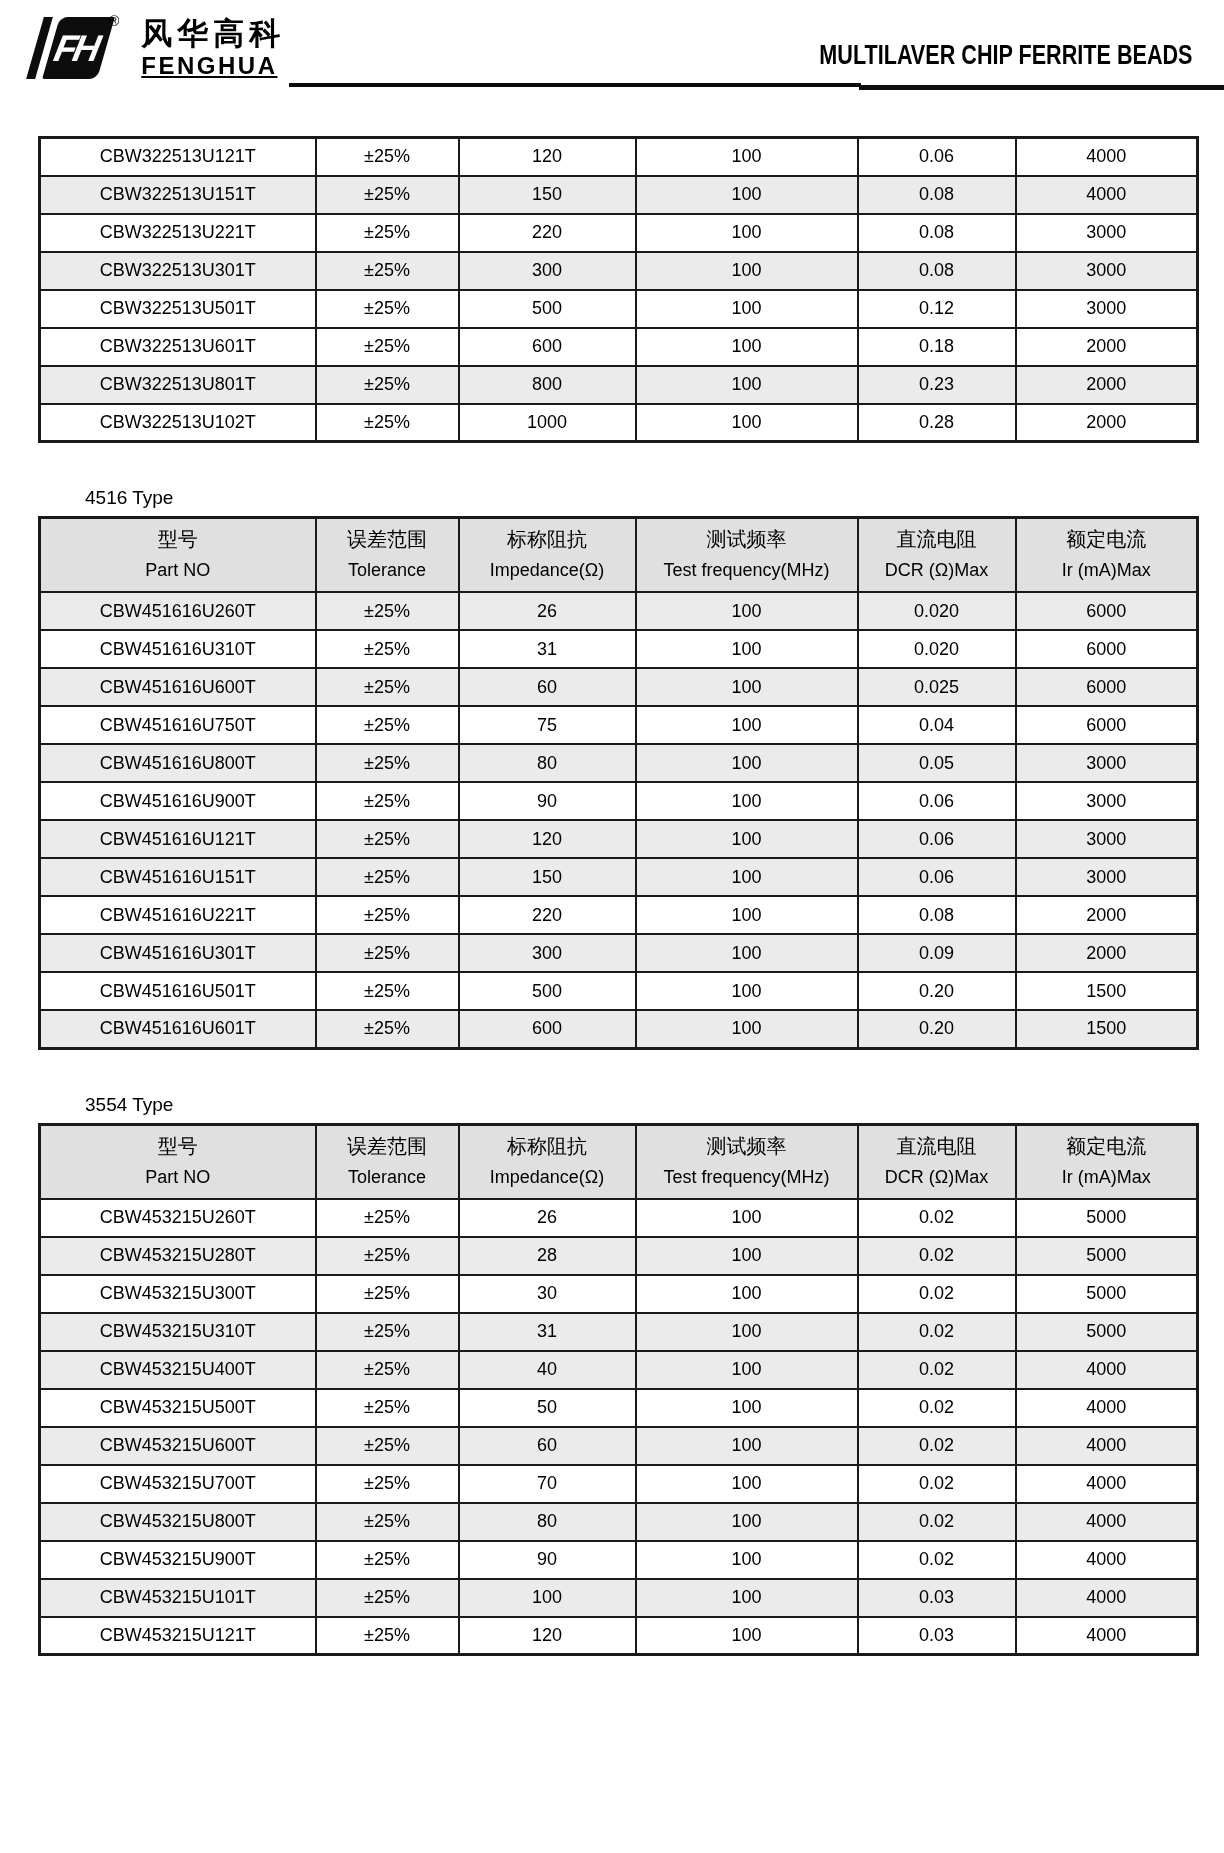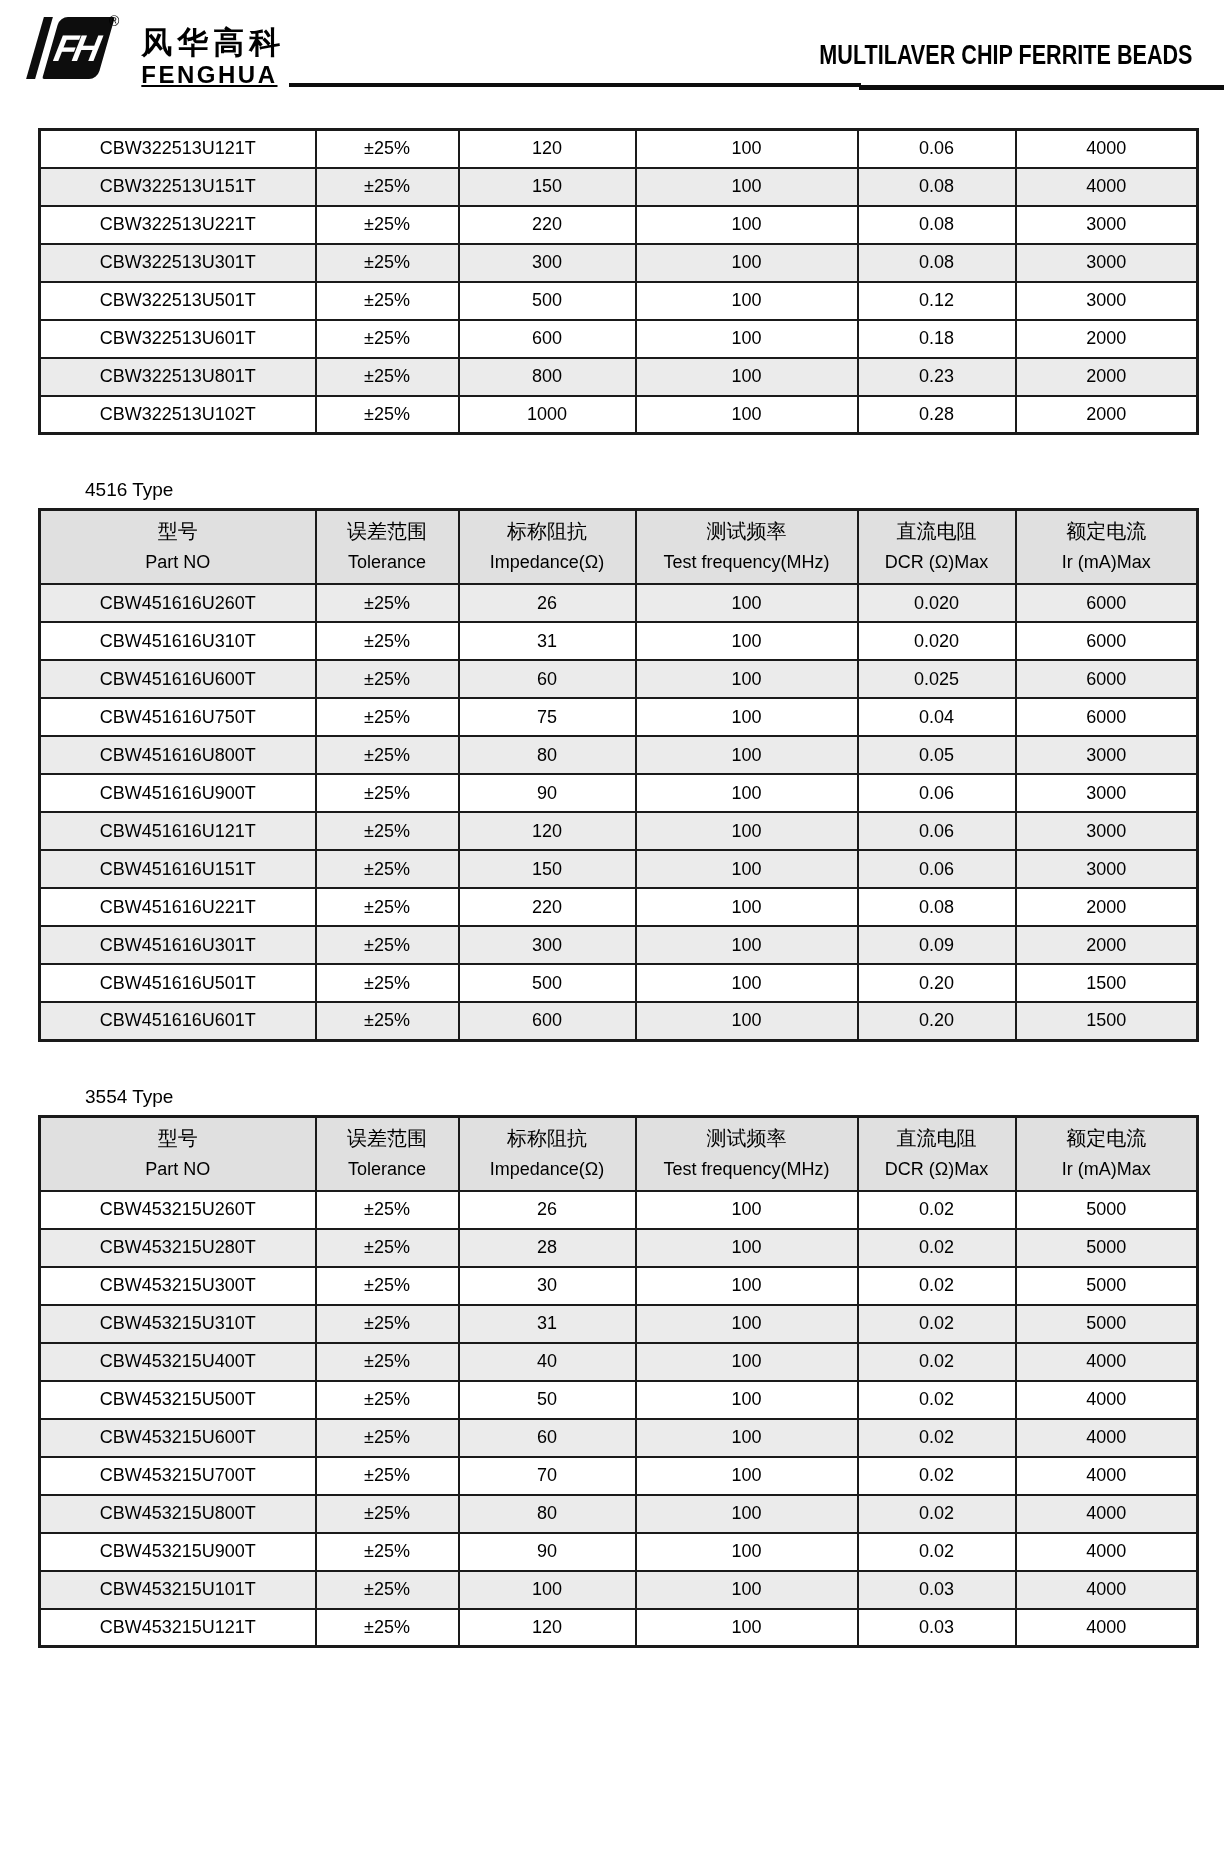--- a/index.html
+++ b/index.html
@@ -24,21 +24,21 @@
     background:#0d0d0d; transform:skewX(-16deg);
     border-radius:8px 2px 8px 2px;
     display:flex; align-items:center; justify-content:center;
   }
   .logo-mark .block span {
     color:#fff; font-weight:bold; font-style:italic;
     font-size:37px; letter-spacing:-4px; transform:skewX(5deg);
     padding-right:5px; line-height:1;
   }
   .reg { font-size:14px; margin:0 6px 0 3px; position:relative; top:-3px; }
-  .brand { margin-left:16px; margin-top:11px; }
+  .brand { margin-left:16px; margin-top:2px; }
   .brand-zh { font-size:31px; font-weight:bold; letter-spacing:5px; line-height:1; white-space:nowrap; }
   .brand-en { font-size:24px; font-weight:bold; letter-spacing:2.5px; line-height:1; margin-top:5px;text-decoration:underline; }
   .doc-title {
     position:absolute; top:40px; right:31px;
     font-size:27px; font-weight:bold; white-space:nowrap;
     transform:scaleX(0.8); transform-origin:100% 50%;
   }
   .rule { position:absolute; background:#0d0d0d; }
   .rule-left  { left:289px; top:83px; width:572px; height:4px; }
   .rule-right { left:859px; top:85px; width:365px; height:5px; }
@@ -59,21 +59,21 @@
   }
   .dtable td { height:38px; background:#ffffff; }
   .dtable tr.shade td { background:var(--row-shade); }
   .dtable thead th { height:72px; background:var(--header-bg); font-weight:normal; }
   .th-inner {
     display:flex; flex-direction:column; justify-content:space-between;
     height:72px; padding:10px 0 12px;
   }
   .th-inner .zh { font-size:20px; line-height:1; }
   .th-inner .en { font-size:18px; line-height:1; }
-  .t1 { margin-top:0;padding-left:33px; }
+  .t1 { margin-top:8px;padding-left:33px; }
 </style>
 </head>
 <body style="--border: #1a1a1a; --header-bg: #e0e0e0; --row-shade: #ebebeb;">
 
 <div class="page">
 
   <header class="page-header">
     <div class="logo">
       <div class="logo-mark">
         <span class="slash"></span>

